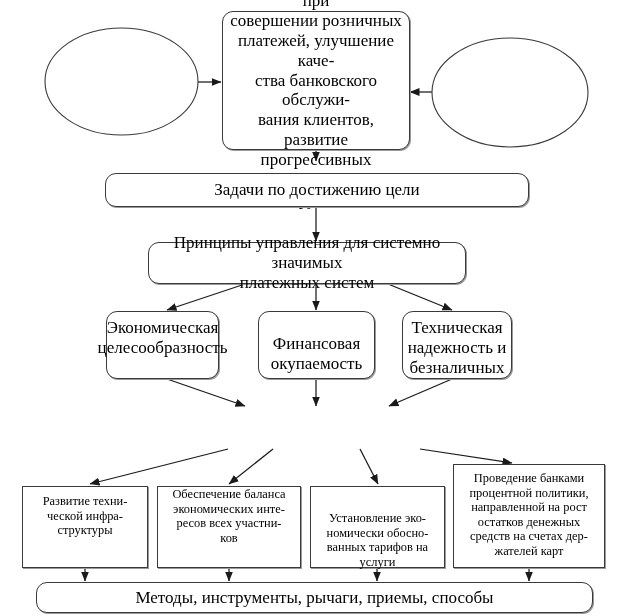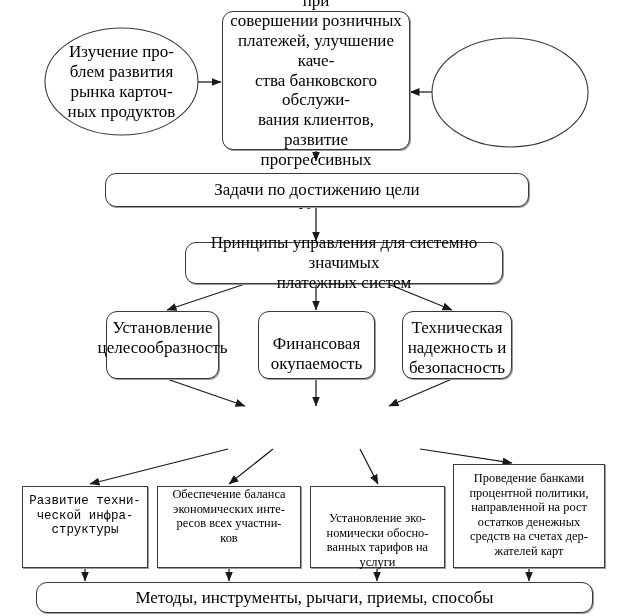--- a/index.html
+++ b/index.html
@@ -83,66 +83,60 @@
       <path d="M85,569 L85,581"></path>
       <path d="M229,569 L229,581"></path>
       <path d="M377,569 L377,581"></path>
       <path d="M529,569 L529,581"></path>
     </g>
 
     <ellipse cx="121.5" cy="81.5" rx="76.5" ry="53.5" fill="#ffffff" stroke="#3a3a3a" stroke-width="1.1"></ellipse>
     <ellipse cx="510" cy="92.5" rx="78" ry="54.5" fill="#ffffff" stroke="#3a3a3a" stroke-width="1.1"></ellipse>
   </svg>
 
-  <div class="node ellipse-label fs13" style="left:50px; top:44px; width:143px; height:76px;">
-    <span>Изучение про-
-блем развития
-рынка карточ-
-ных продуктов</span>
-  </div>
 
 
   <div class="node box fs13" style="left:222px; top:11px; width:188px; height:139px; padding:3px 5px;">
     <span>Цель – увеличение доли
 безналичных расчетов при
 совершении розничных
 платежей, улучшение каче-
 ства банковского обслужи-
 вания клиентов, развитие
 прогрессивных платежных
 инструментов</span>
   </div>
 
   <div class="node box fs13" style="left:105px; top:163px; width:424px; height:34px;margin-top:10px;">
     <span>Задачи по достижению цели</span>
   </div>
 
-  <div class="node box fs13" style="left:148px; top:242px; width:318px; height:42px;margin-left:37px;">
+  <div class="node box fs13" style="left:148px; top:242px; width:318px; height:42px;">
     <span>Принципы управления для системно значимых
 платежных систем</span>
   </div>
 
   <div class="node box fs13" style="left:106px; top:311px; width:113px; height:68px; align-items:flex-start; padding-top:6px;">
-    <span>Установление
+    <span>Экономическая
 целесообразность</span>
   </div>
 
   <div class="node box fs13" style="left:258px; top:311px; width:117px; height:68px; align-items:flex-start; padding-top:22px;">
     <span>Финансовая
 окупаемость</span>
   </div>
 
   <div class="node box fs13" style="left:402px; top:311px; width:110px; height:68px; align-items:flex-start; padding-top:6px;">
     <span>Техническая
 надежность и
-безопасность</span>
+безналичных</span>
   </div>
 
 
-  <div class="node box fs125" style="left:22px; top:486px; width:126px; height:82px; align-items:flex-start; padding-top:7px;font-family:Liberation Mono, monospace;">
+  <div class="node box fs125" style="left:22px; top:486px; width:126px; height:82px; align-items:flex-start; padding-top:7px;">
     <span>Развитие техни-
 ческой инфра-
 структуры</span>
   </div>
 
   <div class="node box fs125" style="left:157px; top:486px; width:144px; height:82px; align-items:flex-start; ">
     <span>Обеспечение баланса
 экономических инте-
 ресов  всех участни-
 ков</span>

